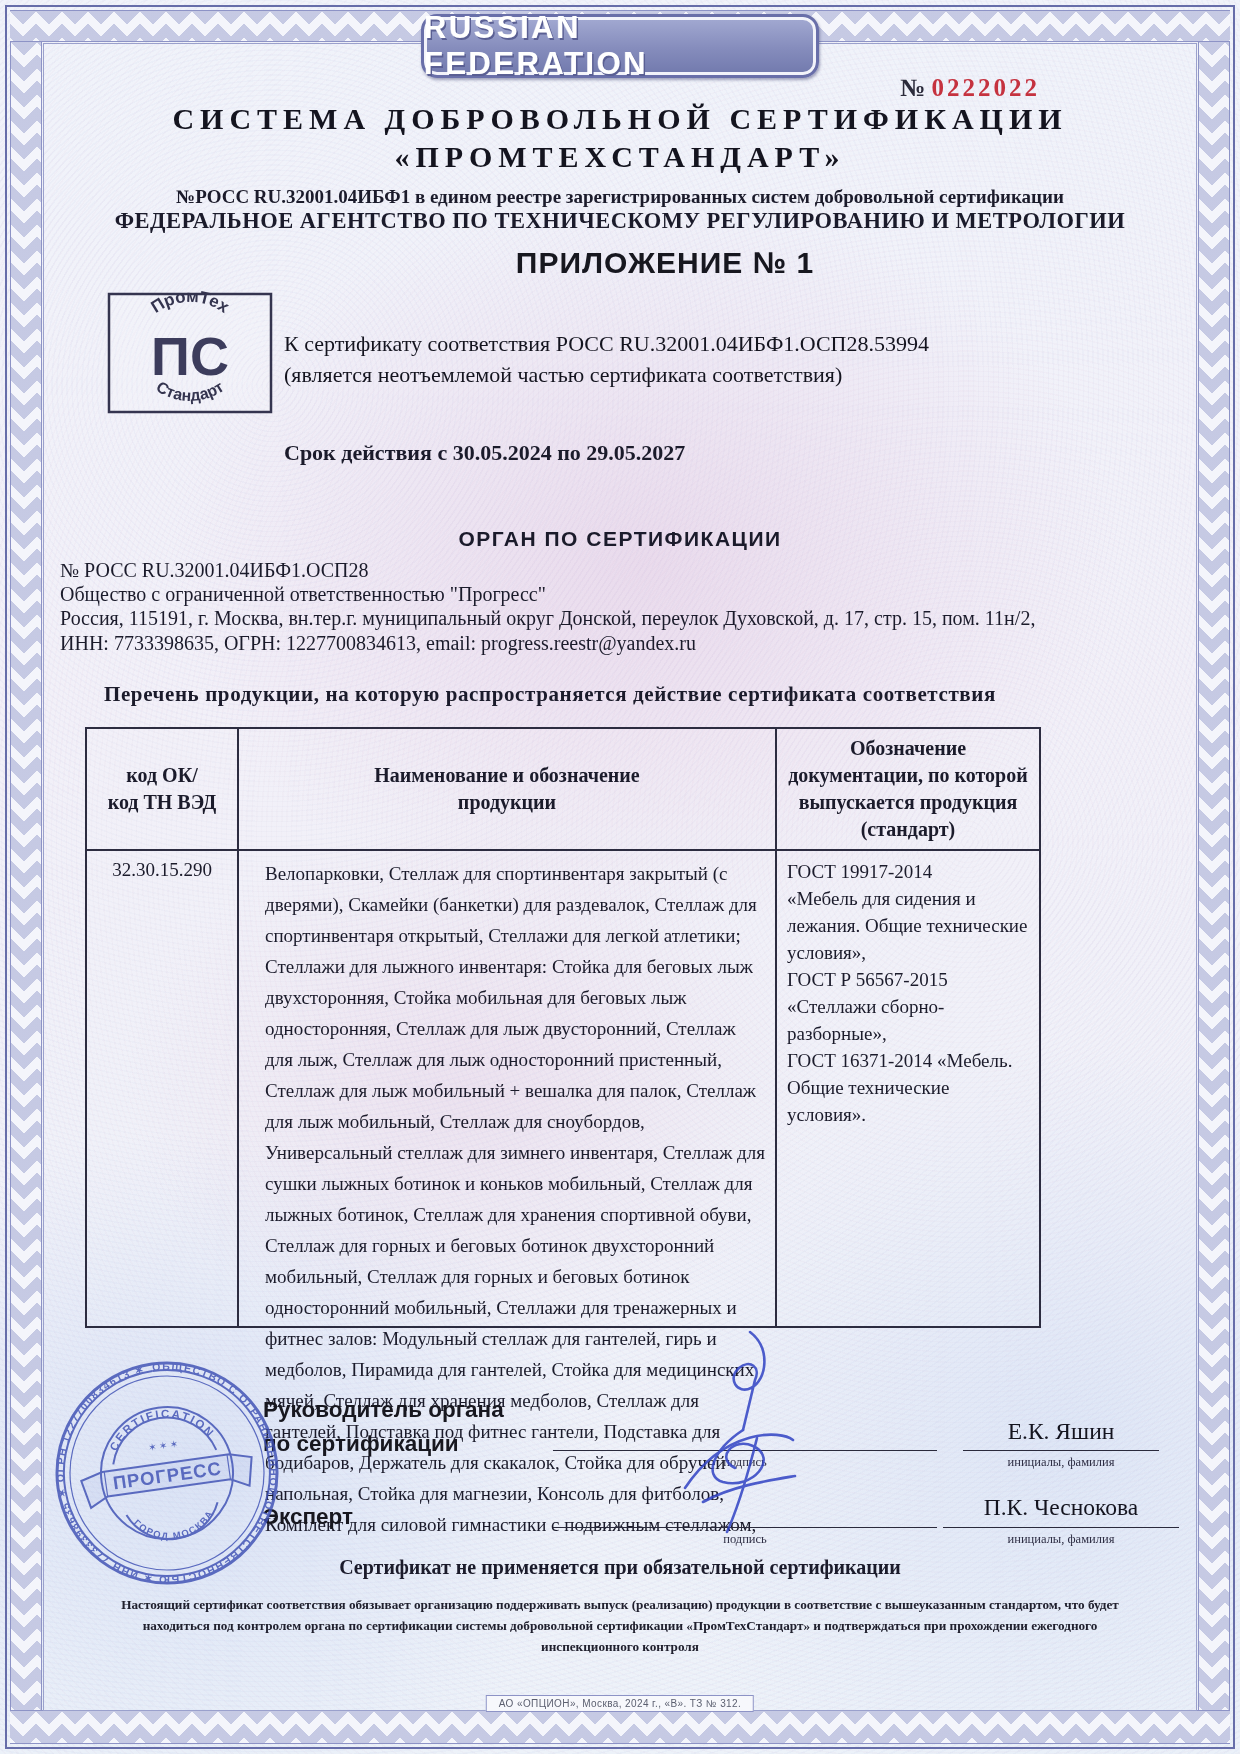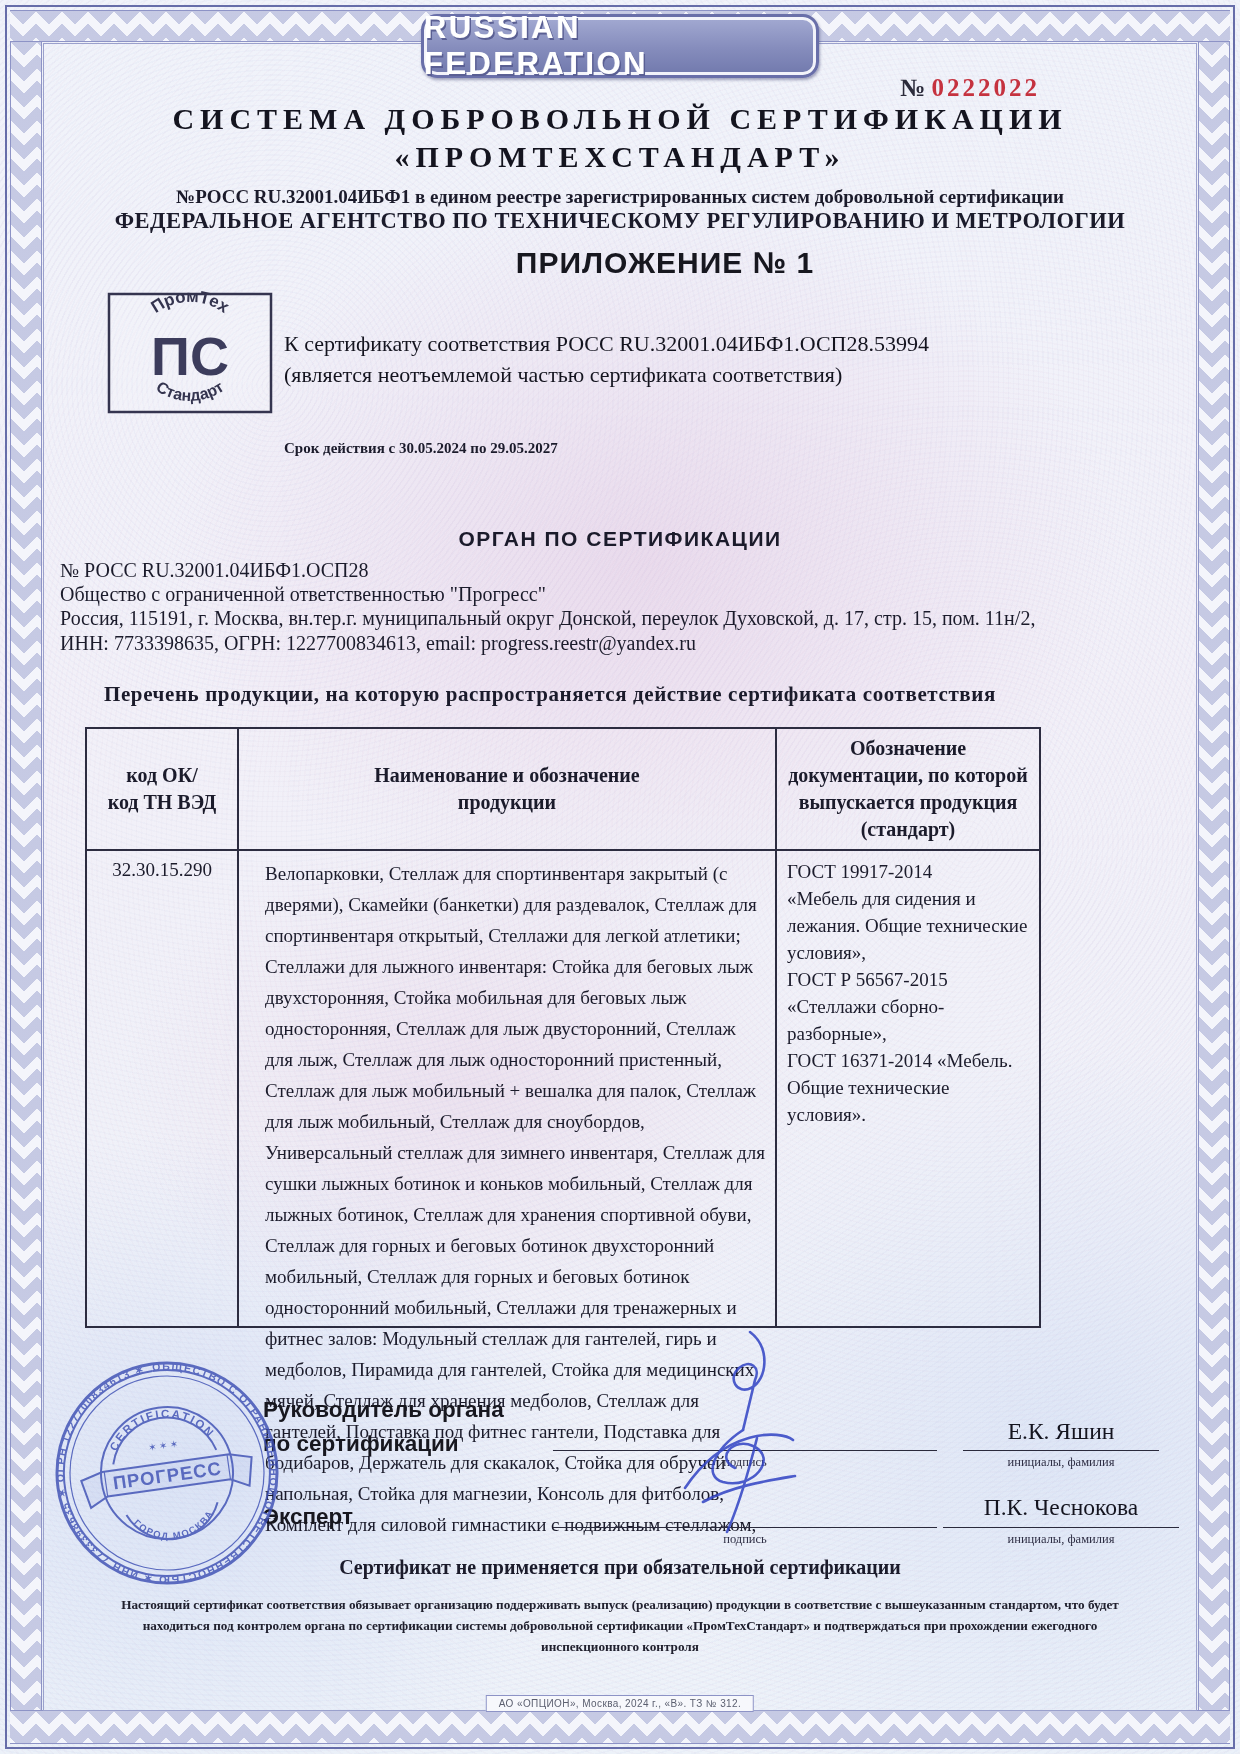--- a/index.html
+++ b/index.html
@@ -52,21 +52,21 @@
   .t1{top:102px;}
   .t2{top:140px;}
   .registry{top:186px;left:40px;right:40px;text-align:center;font-weight:700;font-size:19px;z-index:2;}
   .agency{top:208px;left:40px;right:40px;text-align:center;font-weight:700;font-size:22.5px;letter-spacing:.5px;z-index:2;}
   .annex{top:246px;left:280px;right:190px;text-align:center;z-index:2;
     font-family:"Liberation Sans",sans-serif;font-weight:800;font-size:30px;letter-spacing:1px;color:#17171f;}
   
   .logo-box{left:106px;top:291px;width:168px;height:124px;z-index:2;}
   
   .cert-ref{left:284px;top:328px;width:770px;font-size:22px;line-height:31px;z-index:2;color:#14141f;}
-  .validity{left:284px;top:440px;font-size:15px;font-weight:600;z-index:2;}
+  .validity{left:284px;top:440px;font-size:22px;font-weight:600;z-index:2;}
   .org-heading{top:527px;left:60px;right:60px;text-align:center;z-index:2;
     font-family:"Liberation Sans",sans-serif;font-weight:800;font-size:21px;letter-spacing:1.5px;}
   .org-line{left:60px;right:60px;text-align:left;font-size:20px;z-index:2;}
   .org-number{top:559px;}
   .org-name{top:583px;}
   .org-address{top:607px;}
   .org-details{top:632px;}
   .list-heading{top:682px;left:74px;width:952px;text-align:center;font-weight:700;font-size:21px;letter-spacing:.6px;z-index:2;}
   
   .ptable{left:85px;top:727px;width:952px;z-index:2;border:2px solid #2c2c40;

